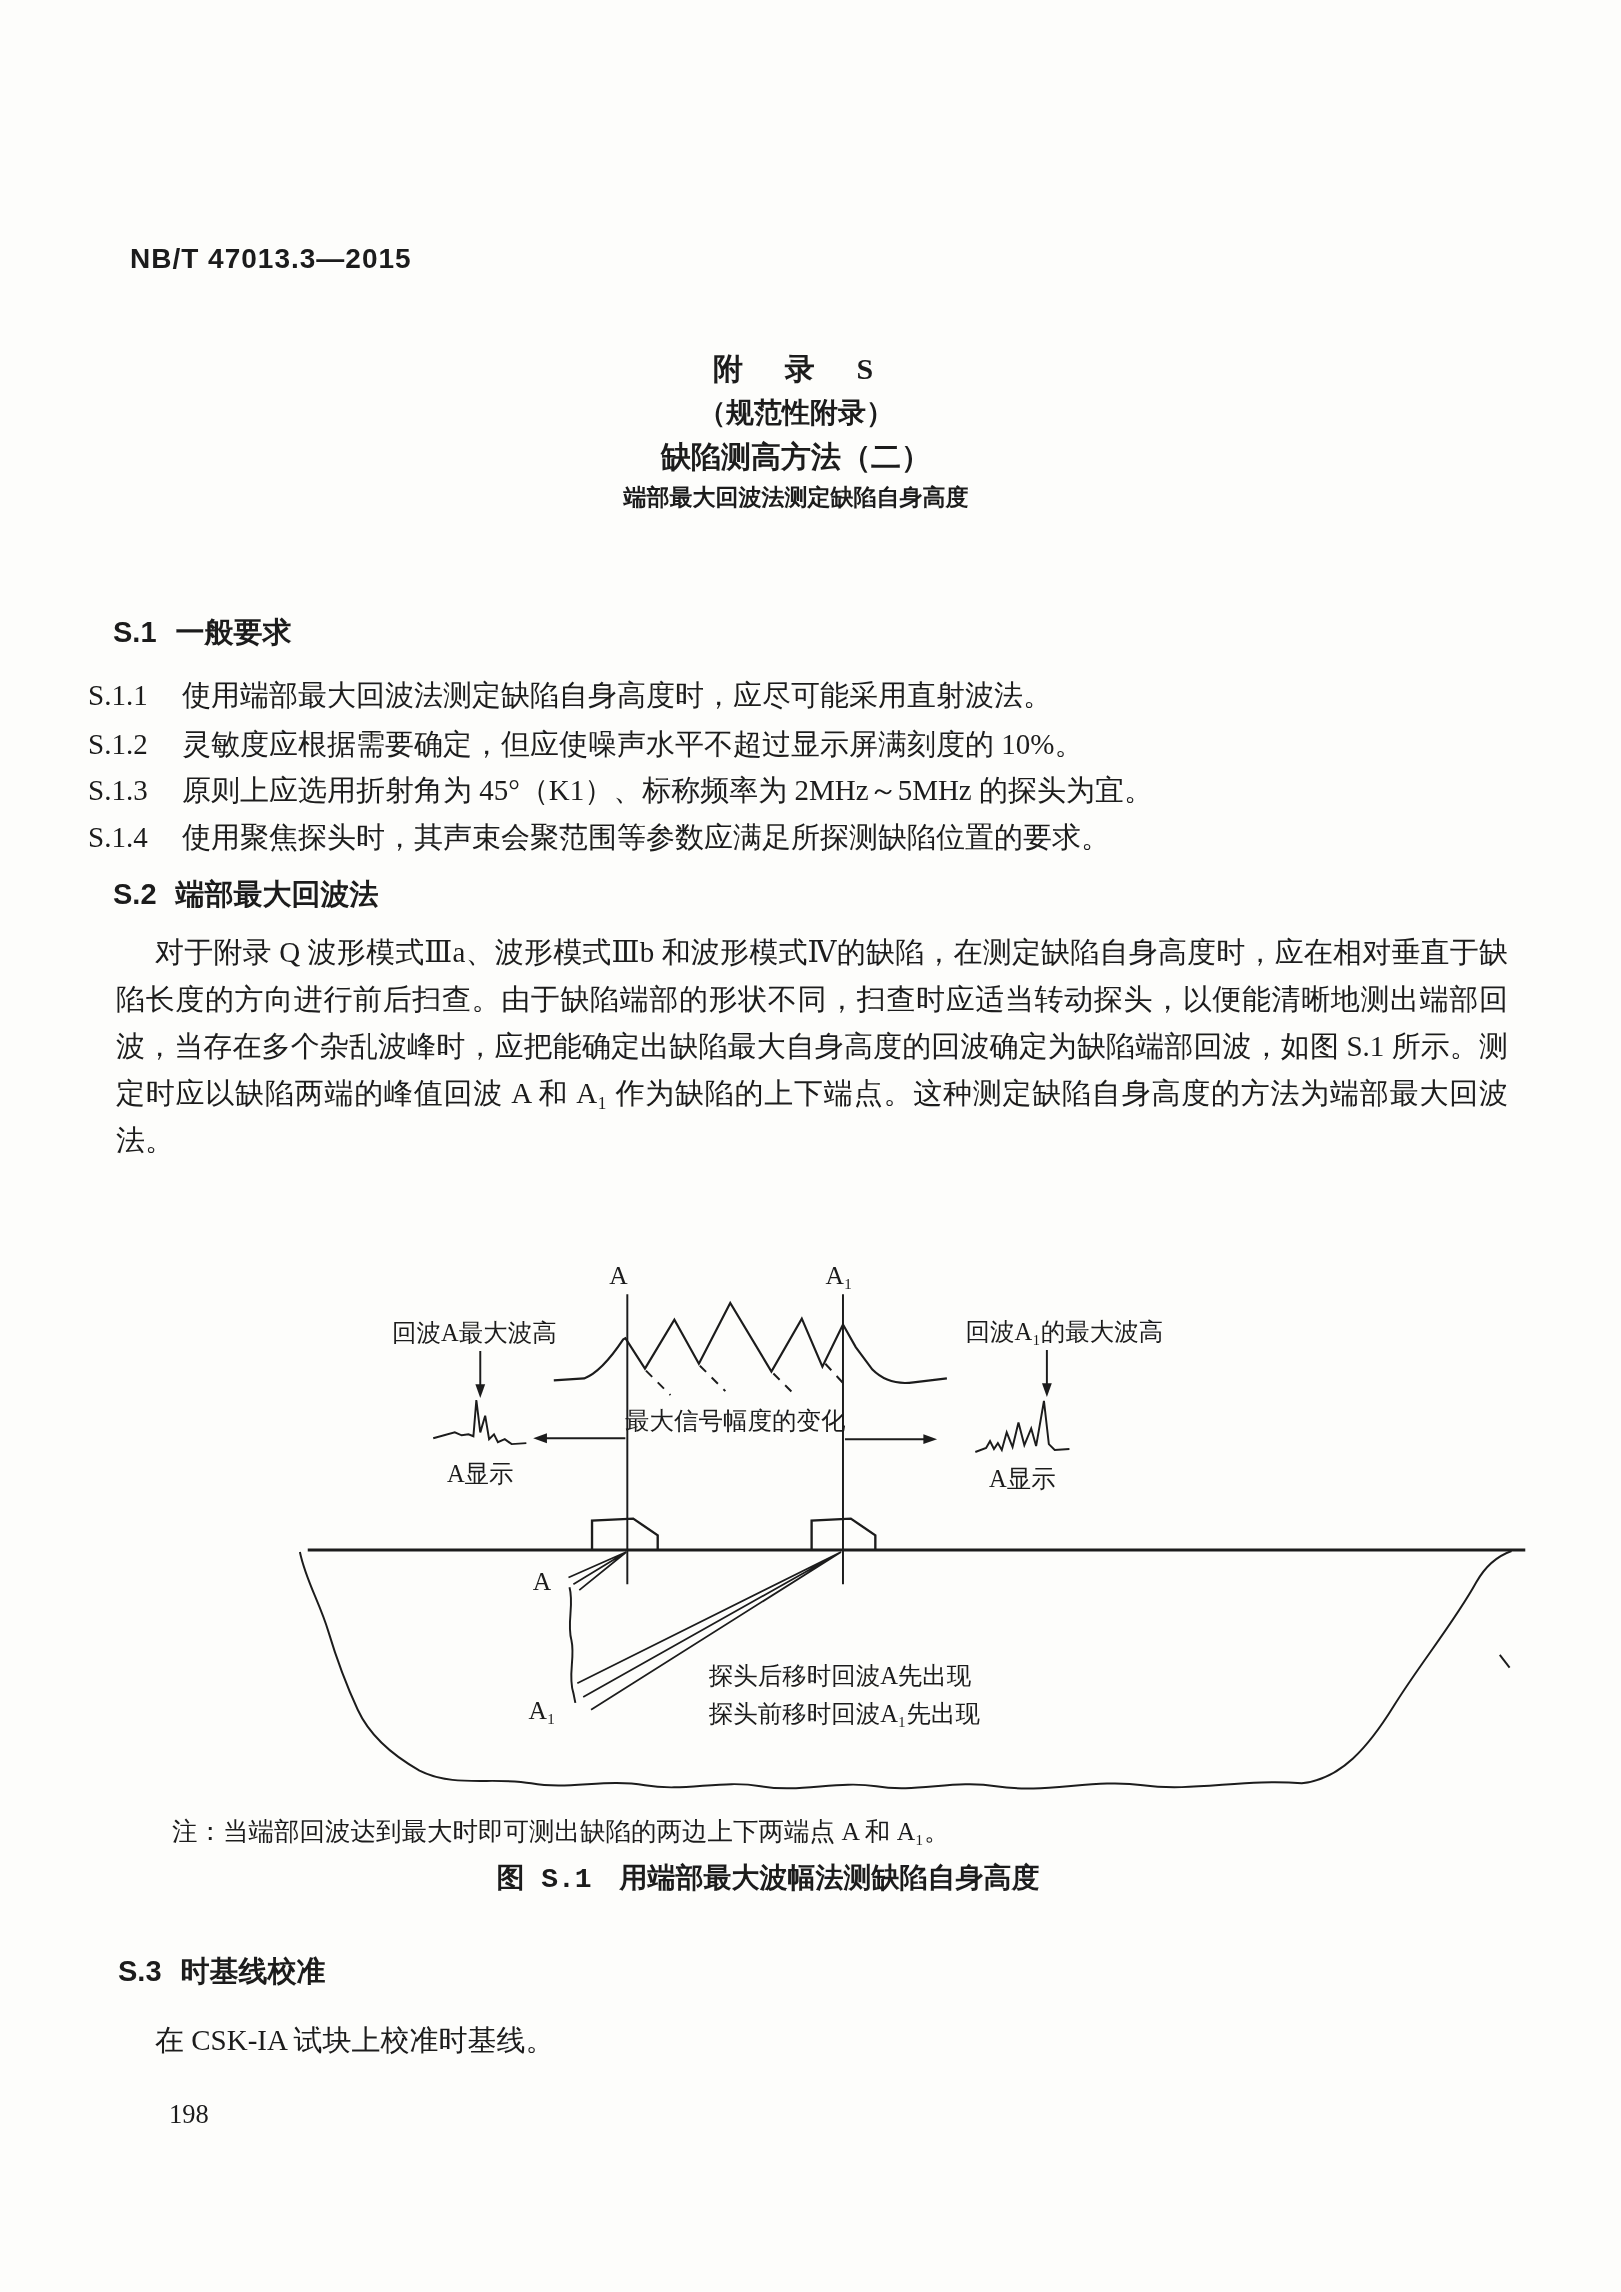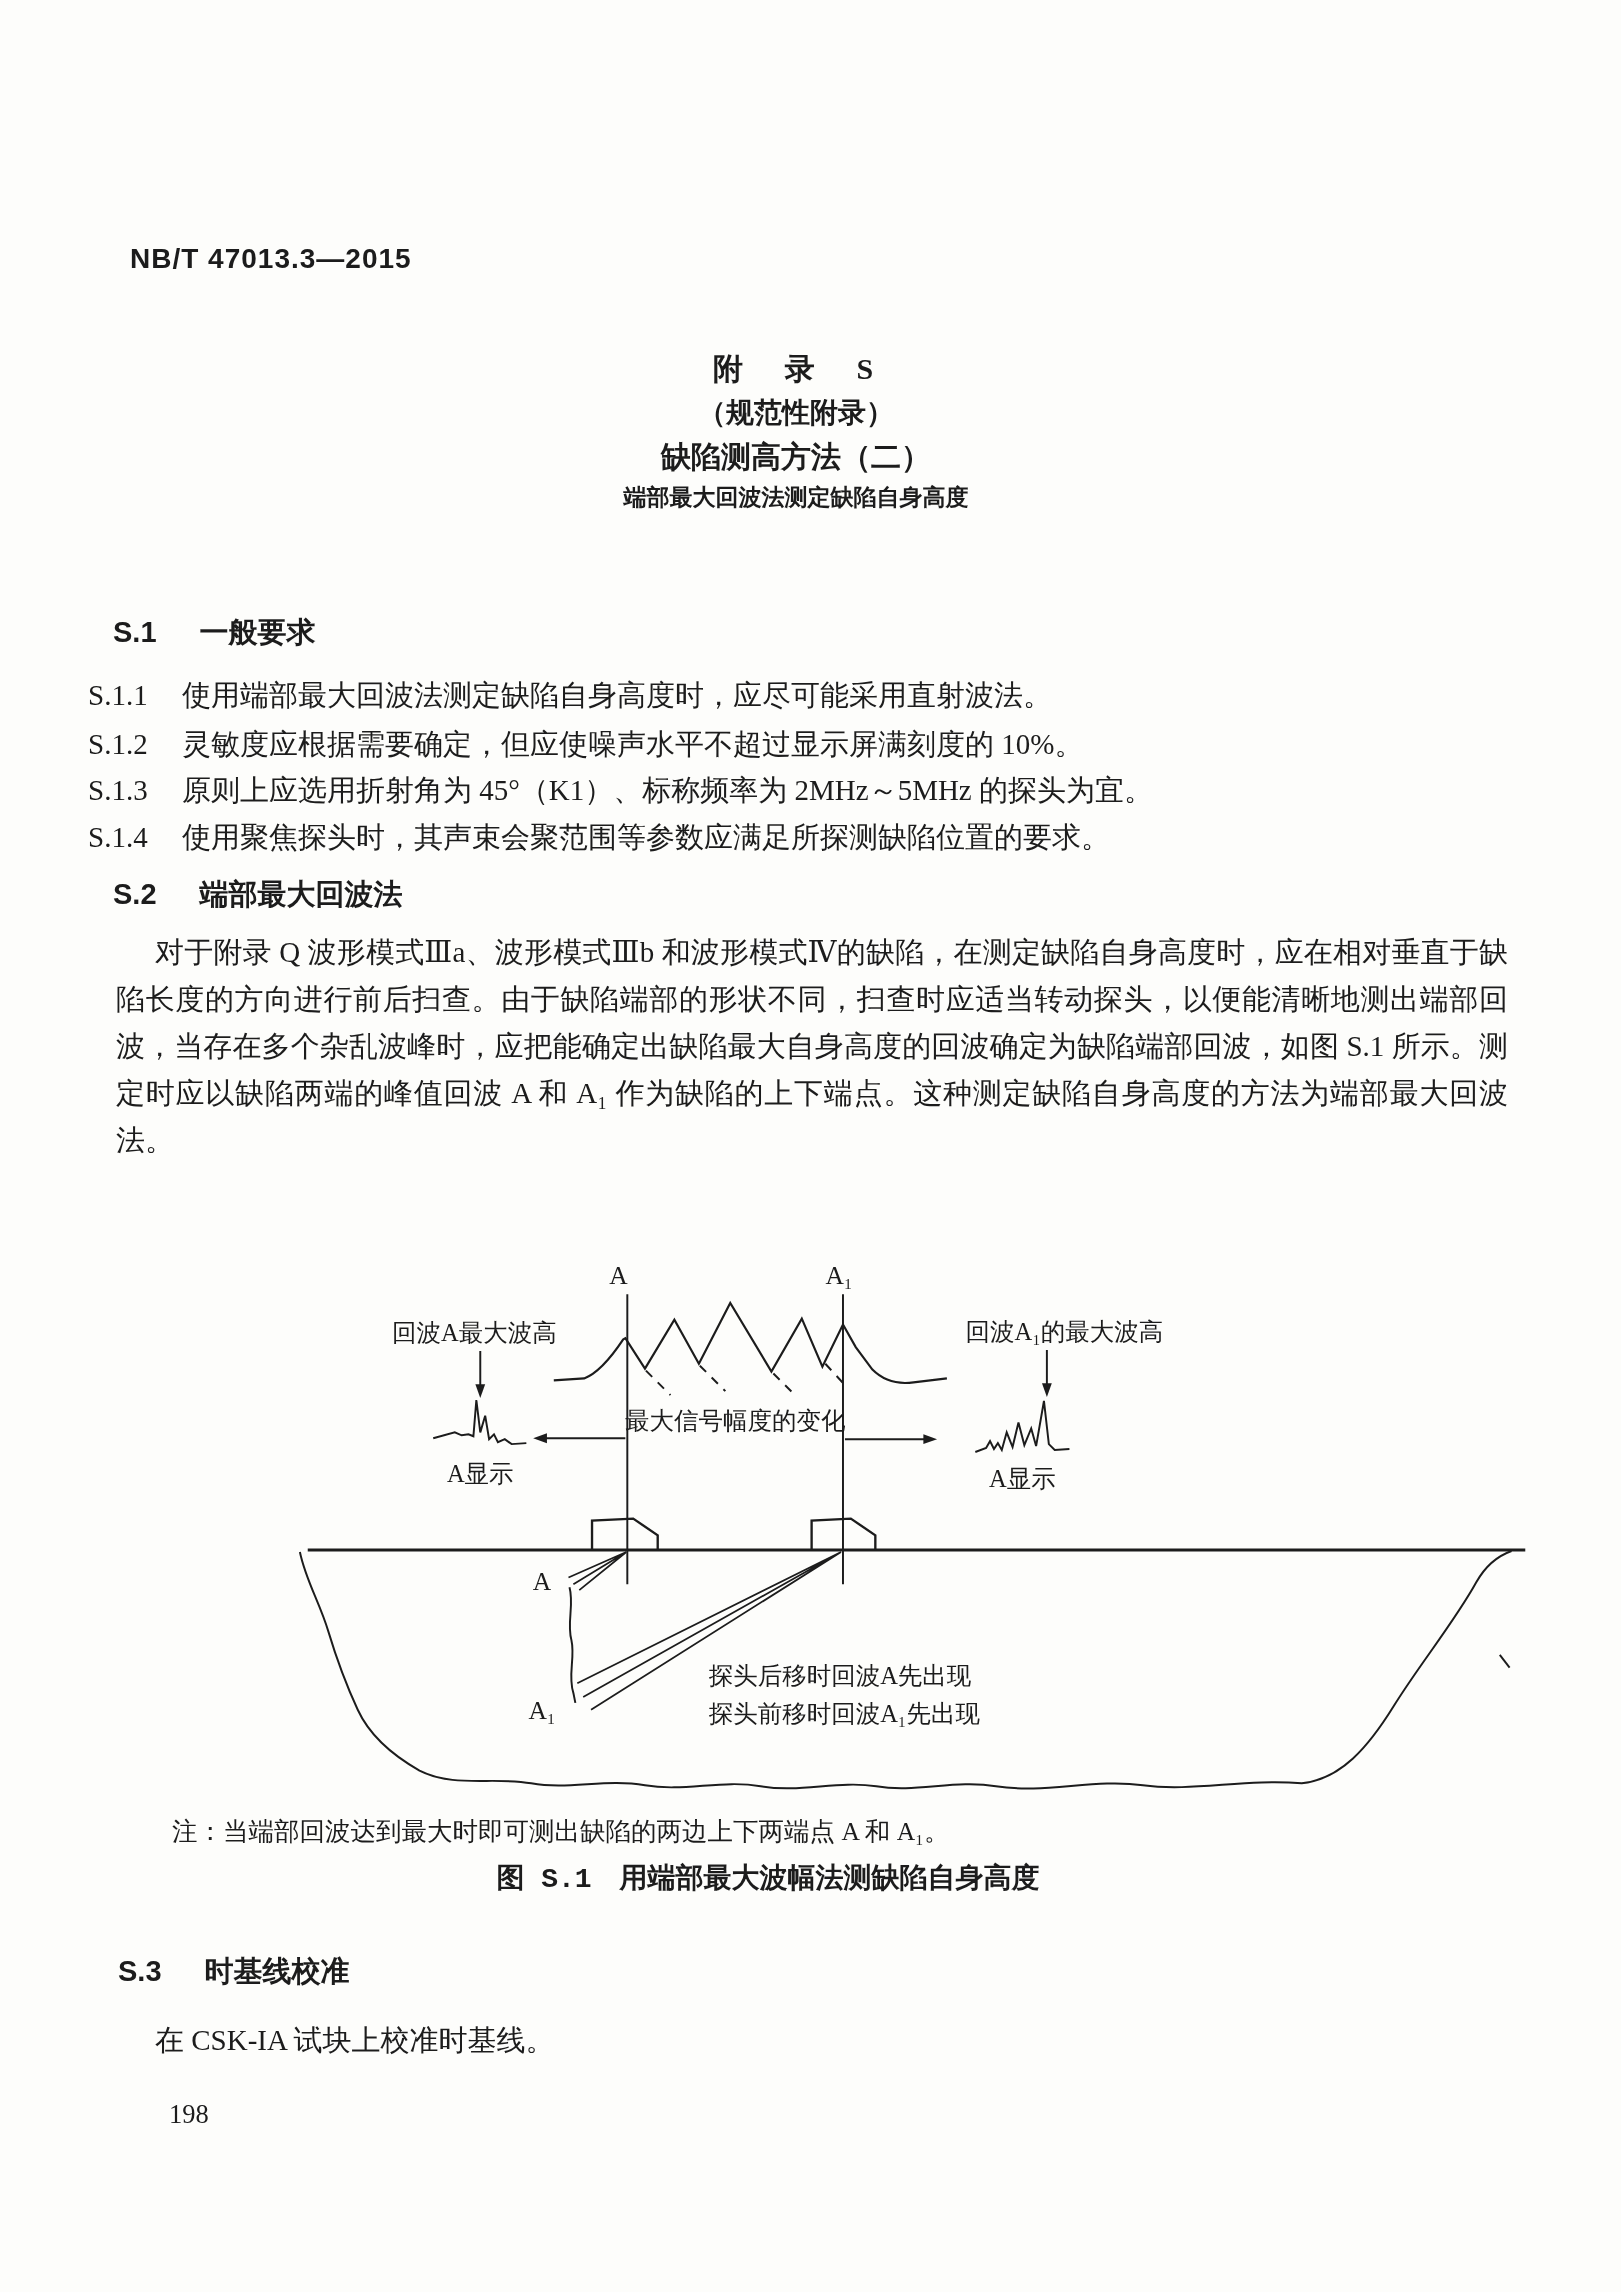--- a/index.html
+++ b/index.html
@@ -12,21 +12,21 @@
   .abs{position:absolute;}
   .std-no{left:130px;top:199px;font-size:28px;font-weight:700;
     font-family:"Liberation Sans","DejaVu Sans",sans-serif;letter-spacing:1px;margin-top:44px;}
   .title{left:110px;width:1372px;text-align:center;font-weight:700;}
   .t1{top:349px;font-size:30px;letter-spacing:5.9px;}
   .t2{top:394px;font-size:28px;}
   .t3{top:437px;font-size:30px;}
   .t4{top:482px;font-size:23px;}
   .heading{font-family:"Liberation Sans","DejaVu Sans",sans-serif;
     font-weight:700;font-size:29px;}
-  .heading .num{margin-right:43px;}
+  .heading .num{margin-right:19px;}
   .clause{left:88px;width:1421px;font-size:29px;}
   .clause .num{display:inline-block;min-width:94px;}
   .para{left:116px;width:1392px;font-size:29px;line-height:47px;
     text-align:justify;text-indent:39px;}
   .note{left:172px;width:1313px;font-size:25.5px;}
   .caption{left:116px;width:1304px;text-align:center;font-size:28px;font-weight:700;
     font-family:"Liberation Sans","DejaVu Sans",sans-serif;}
   .pageno{left:121px;top:2099px;font-size:26.5px;margin-left:48px;}
   svg text{font-family:"Liberation Serif","DejaVu Serif",serif;fill:#1c1c1c;}
   svg .cjk{font-size:25px;}

